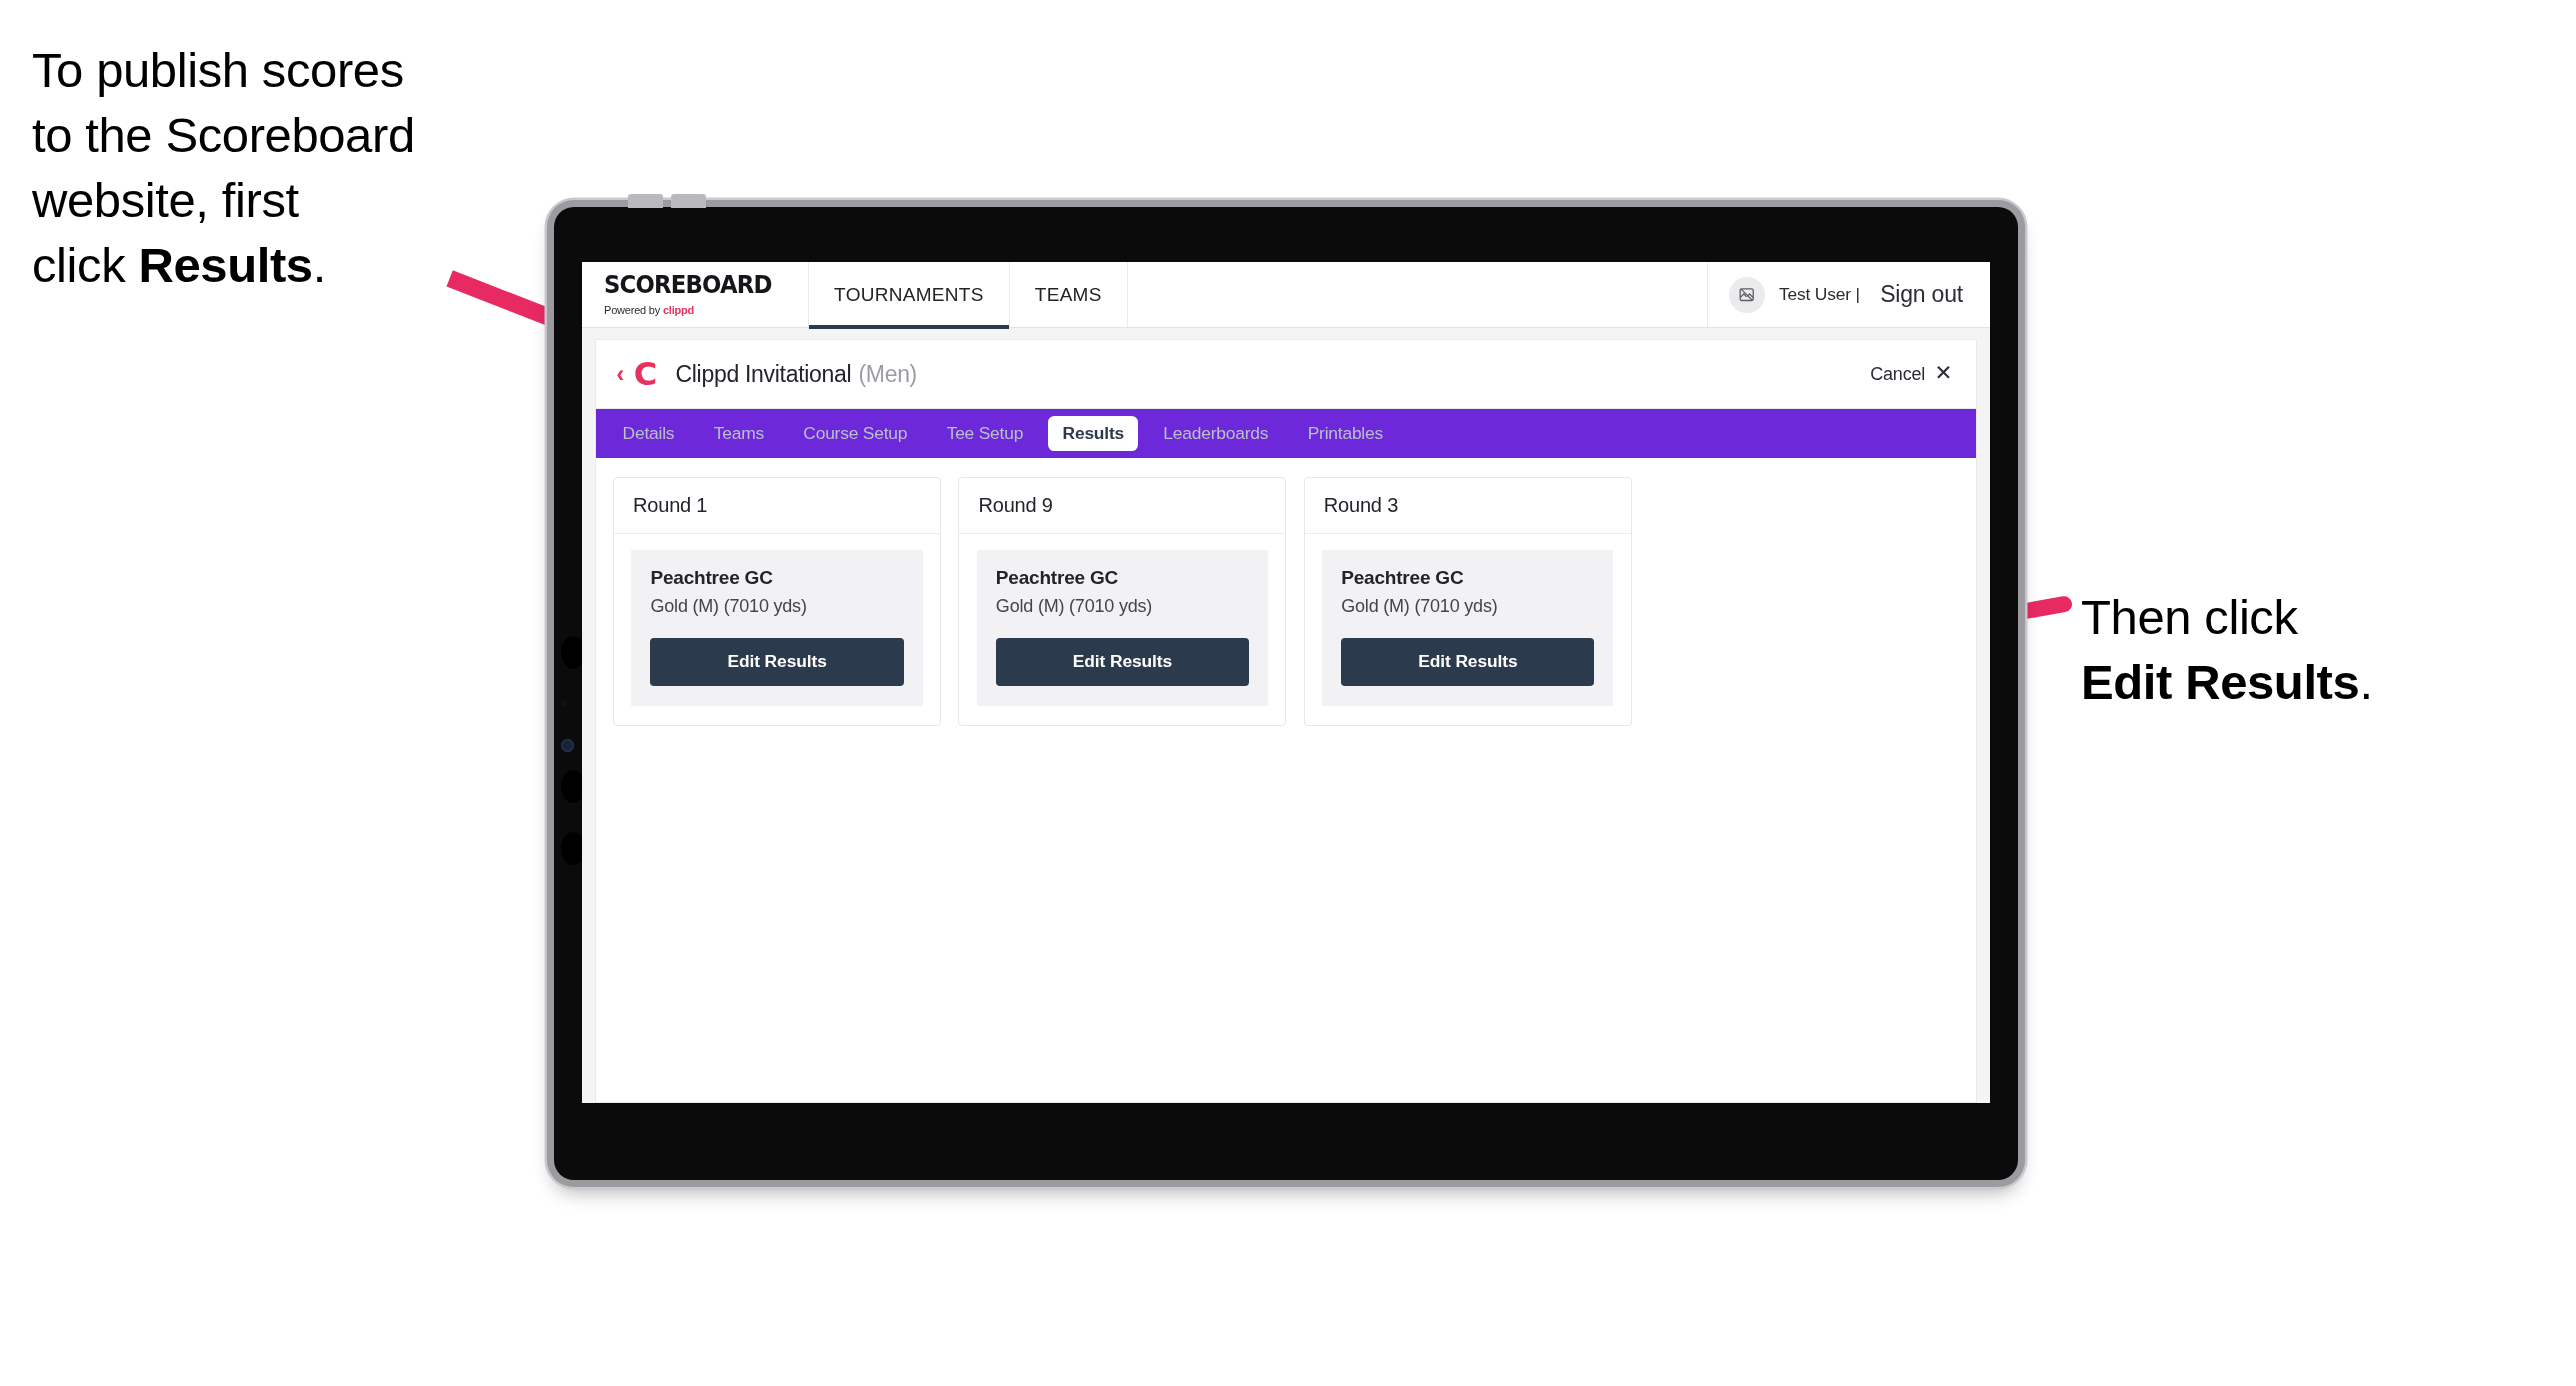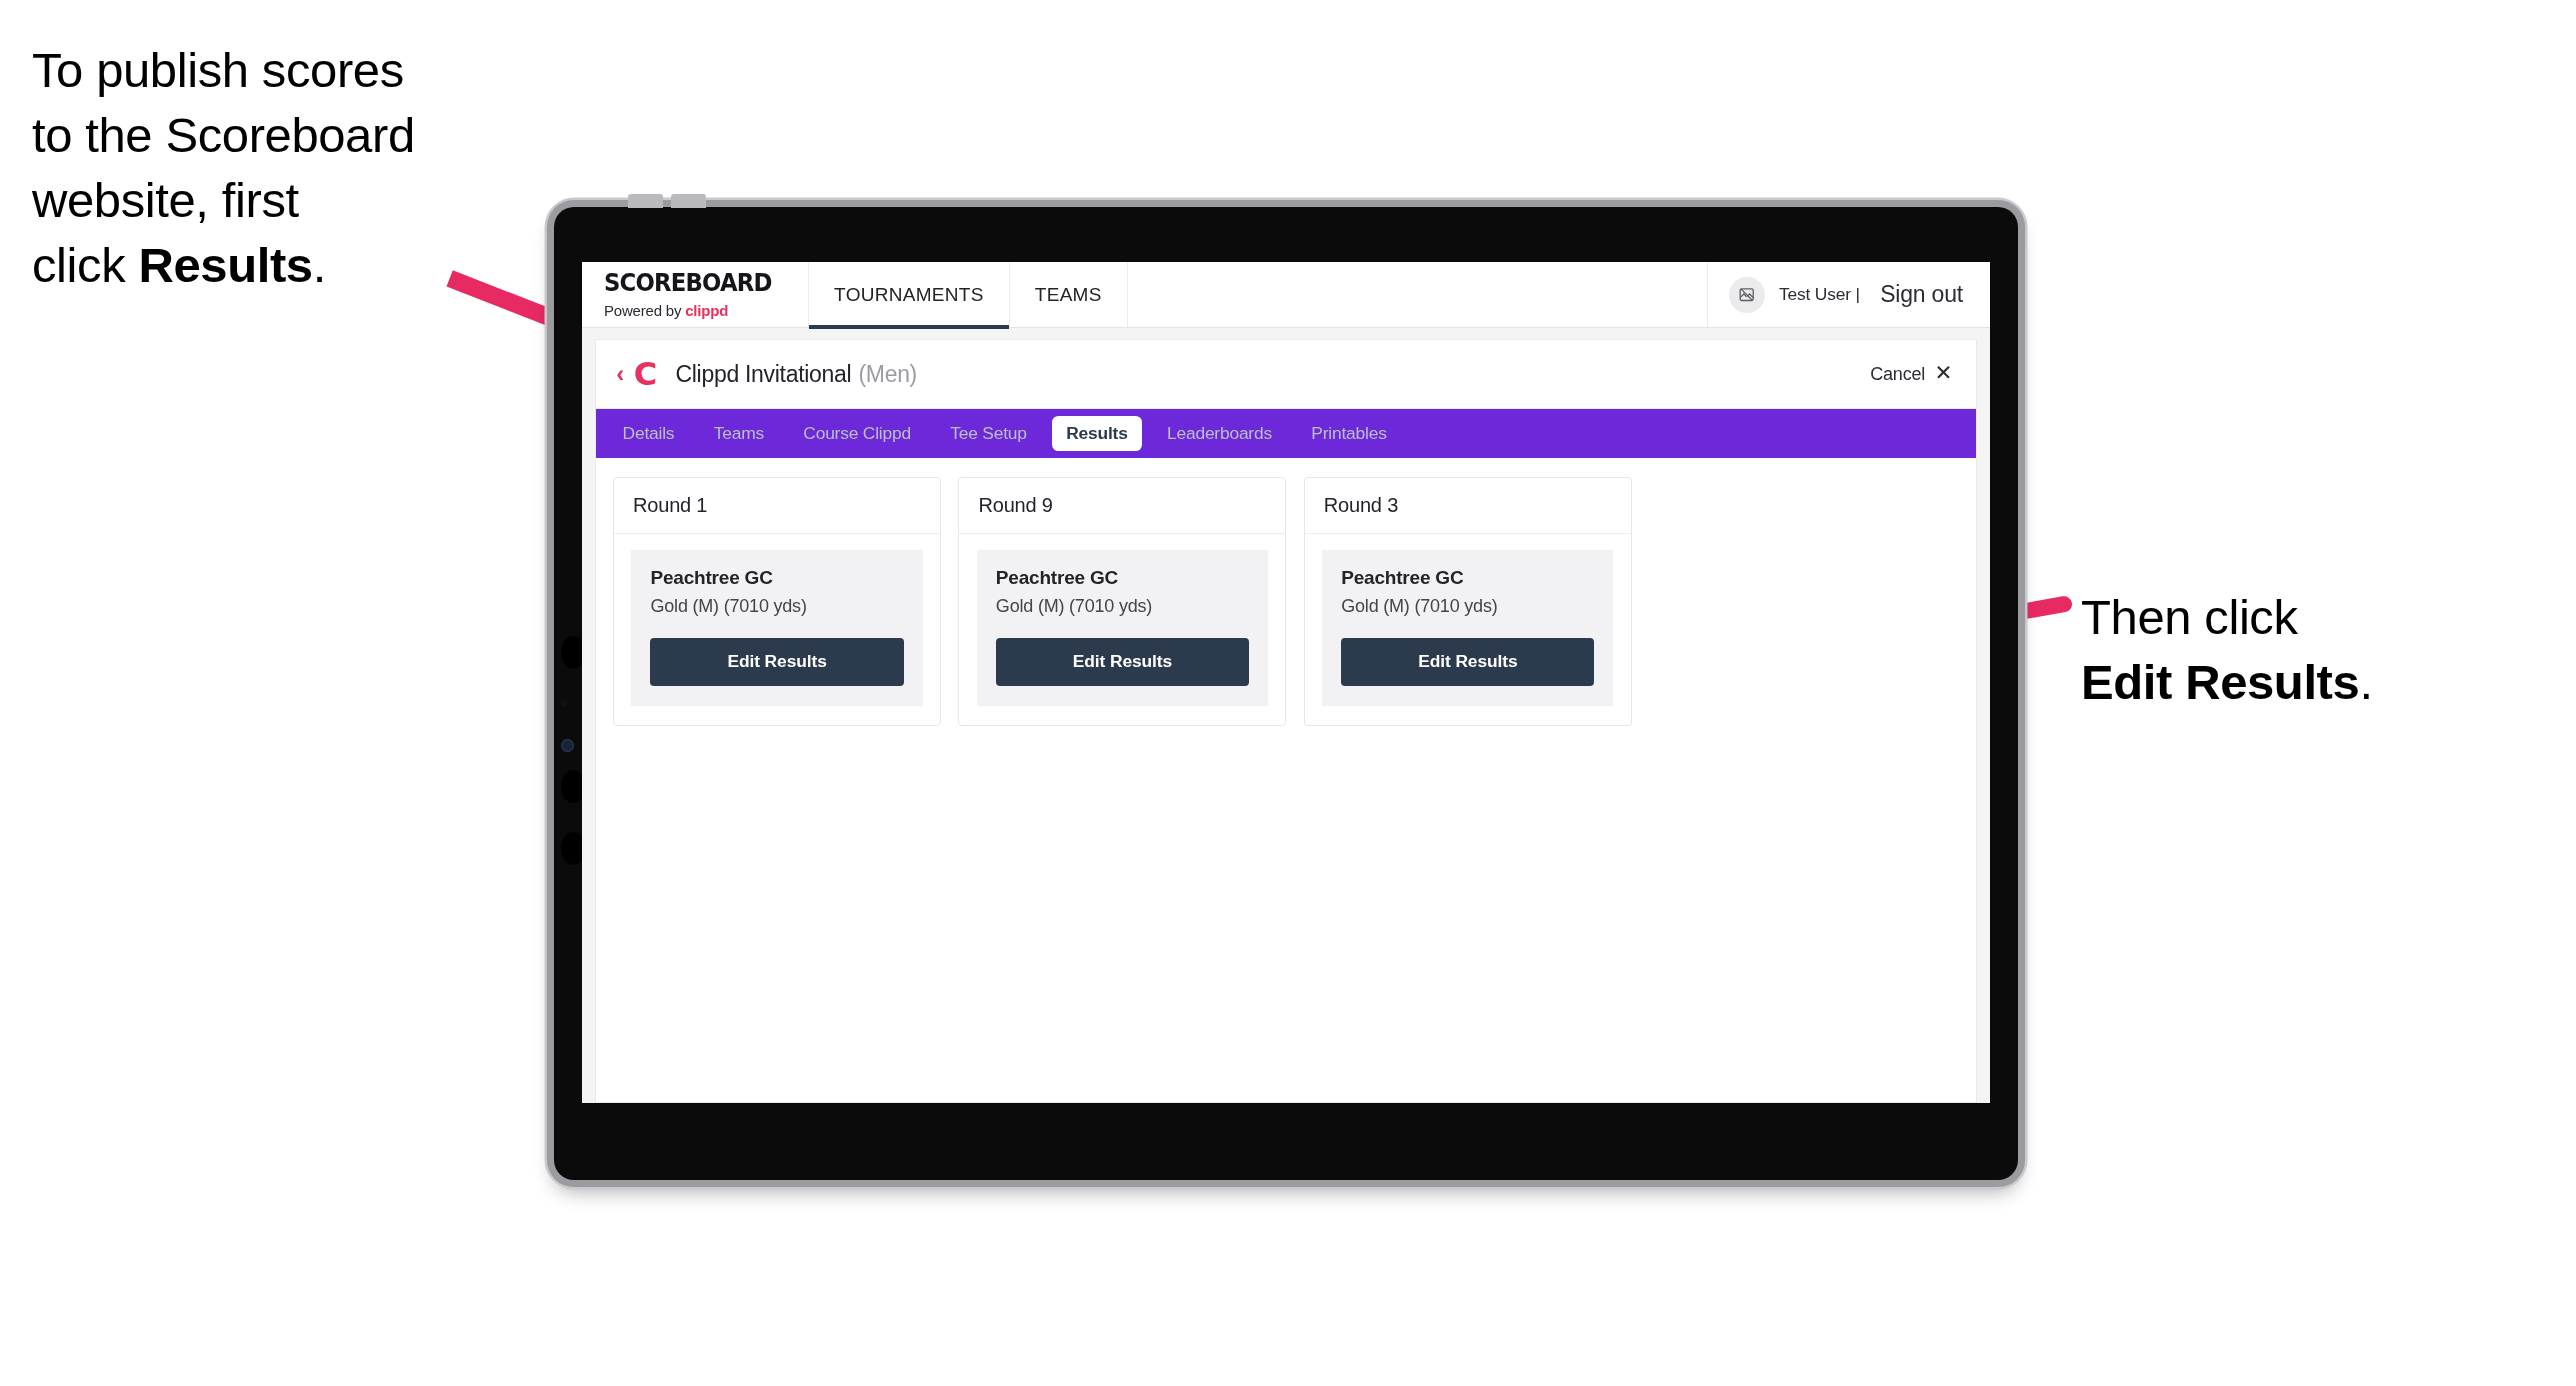--- a/index.html
+++ b/index.html
@@ -126,21 +126,21 @@
     font-weight: 700;
     font-size: 24.5px;
     letter-spacing: -0.9px;
     color: #15161a;
     line-height: 1;
     transform: scaleX(0.93);
     transform-origin: left center;
   }
   #brand-sub {
     margin-top: 8px;
-    font-size: 15px;
+    font-size: 11px;
     color: #2a2c33;
     letter-spacing: -0.2px;
     line-height: 1;
   }
   #brand-sub .brandname {
     color: #e8315f;
     font-weight: 700;
   }
   .topnav-item {
     display: flex;
@@ -399,21 +399,21 @@
           <div id="title-bar-spacer"></div>
           <div id="cancel-btn">
             <span>Cancel</span>
             <span id="cancel-x">✕</span>
           </div>
         </div>
 
         <div id="tab-bar">
           <div class="tab"><span>Details</span></div>
           <div class="tab"><span>Teams</span></div>
-          <div class="tab"><span>Course Clippd</span></div>
+          <div class="tab"><span>Course Setup</span></div>
           <div class="tab"><span>Tee Setup</span></div>
           <div class="tab active"><span>Results</span></div>
           <div class="tab"><span>Leaderboards</span></div>
           <div class="tab"><span>Printables</span></div>
         </div>
 
         <div id="rounds-row">
 
           <div class="round-card">
             <div class="round-card-header">Round 1</div>

